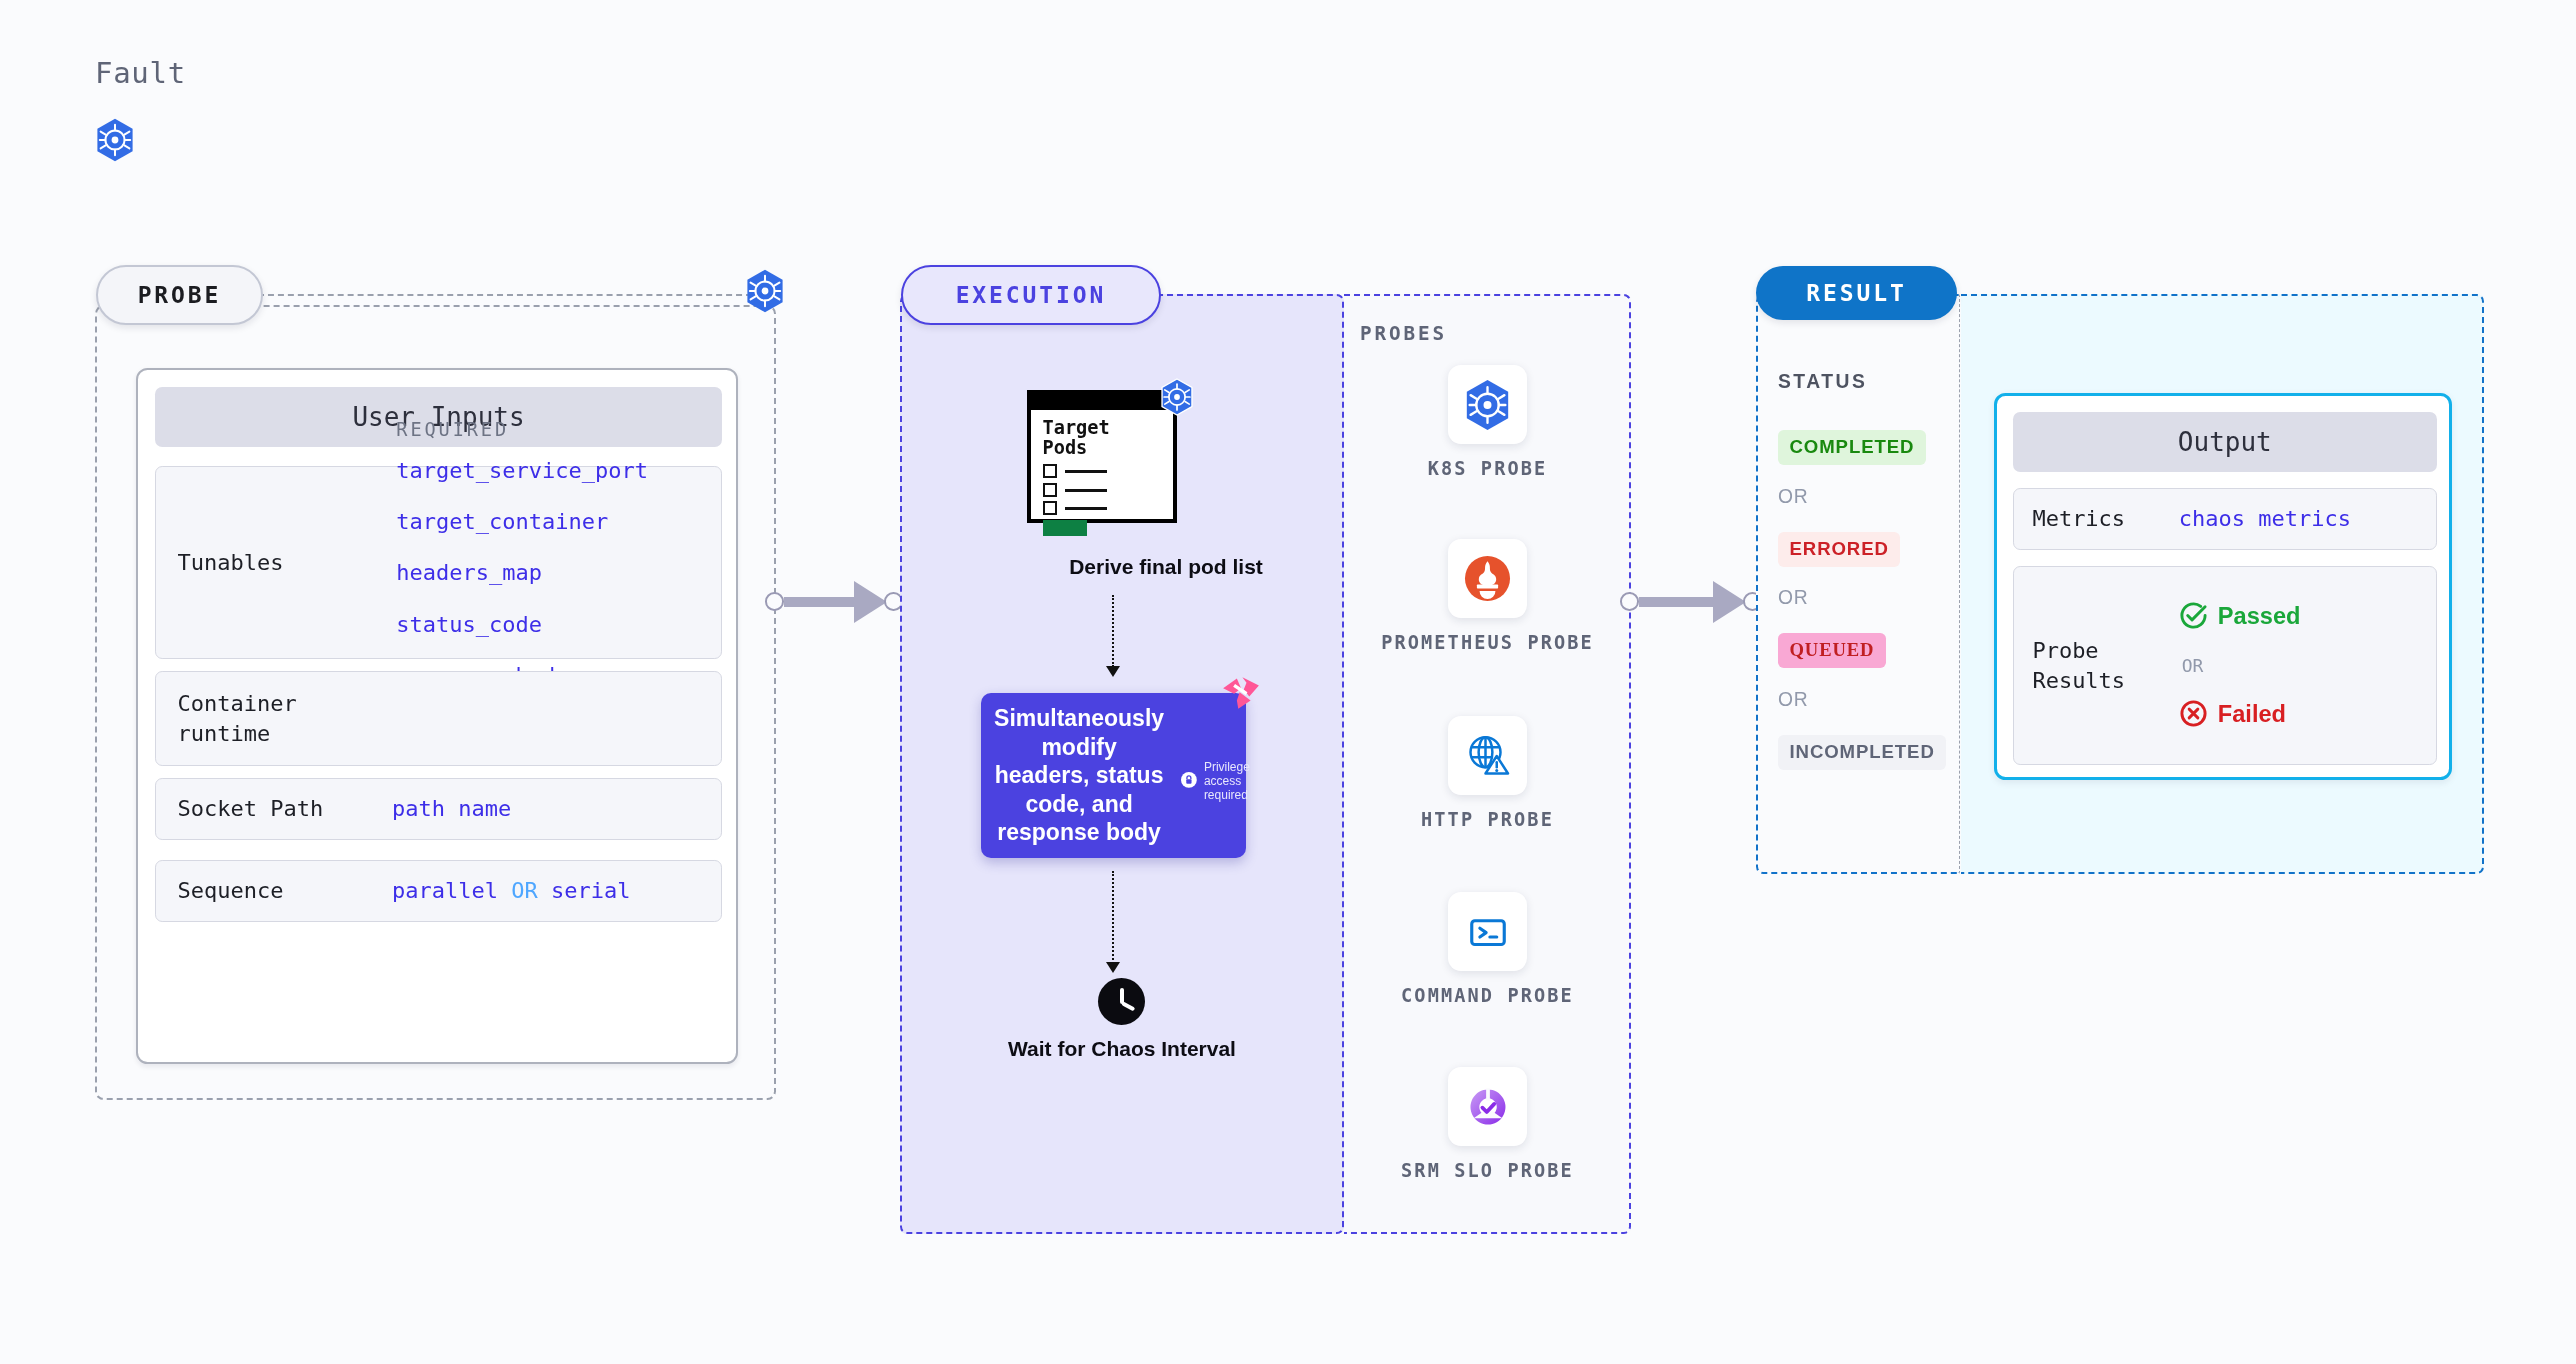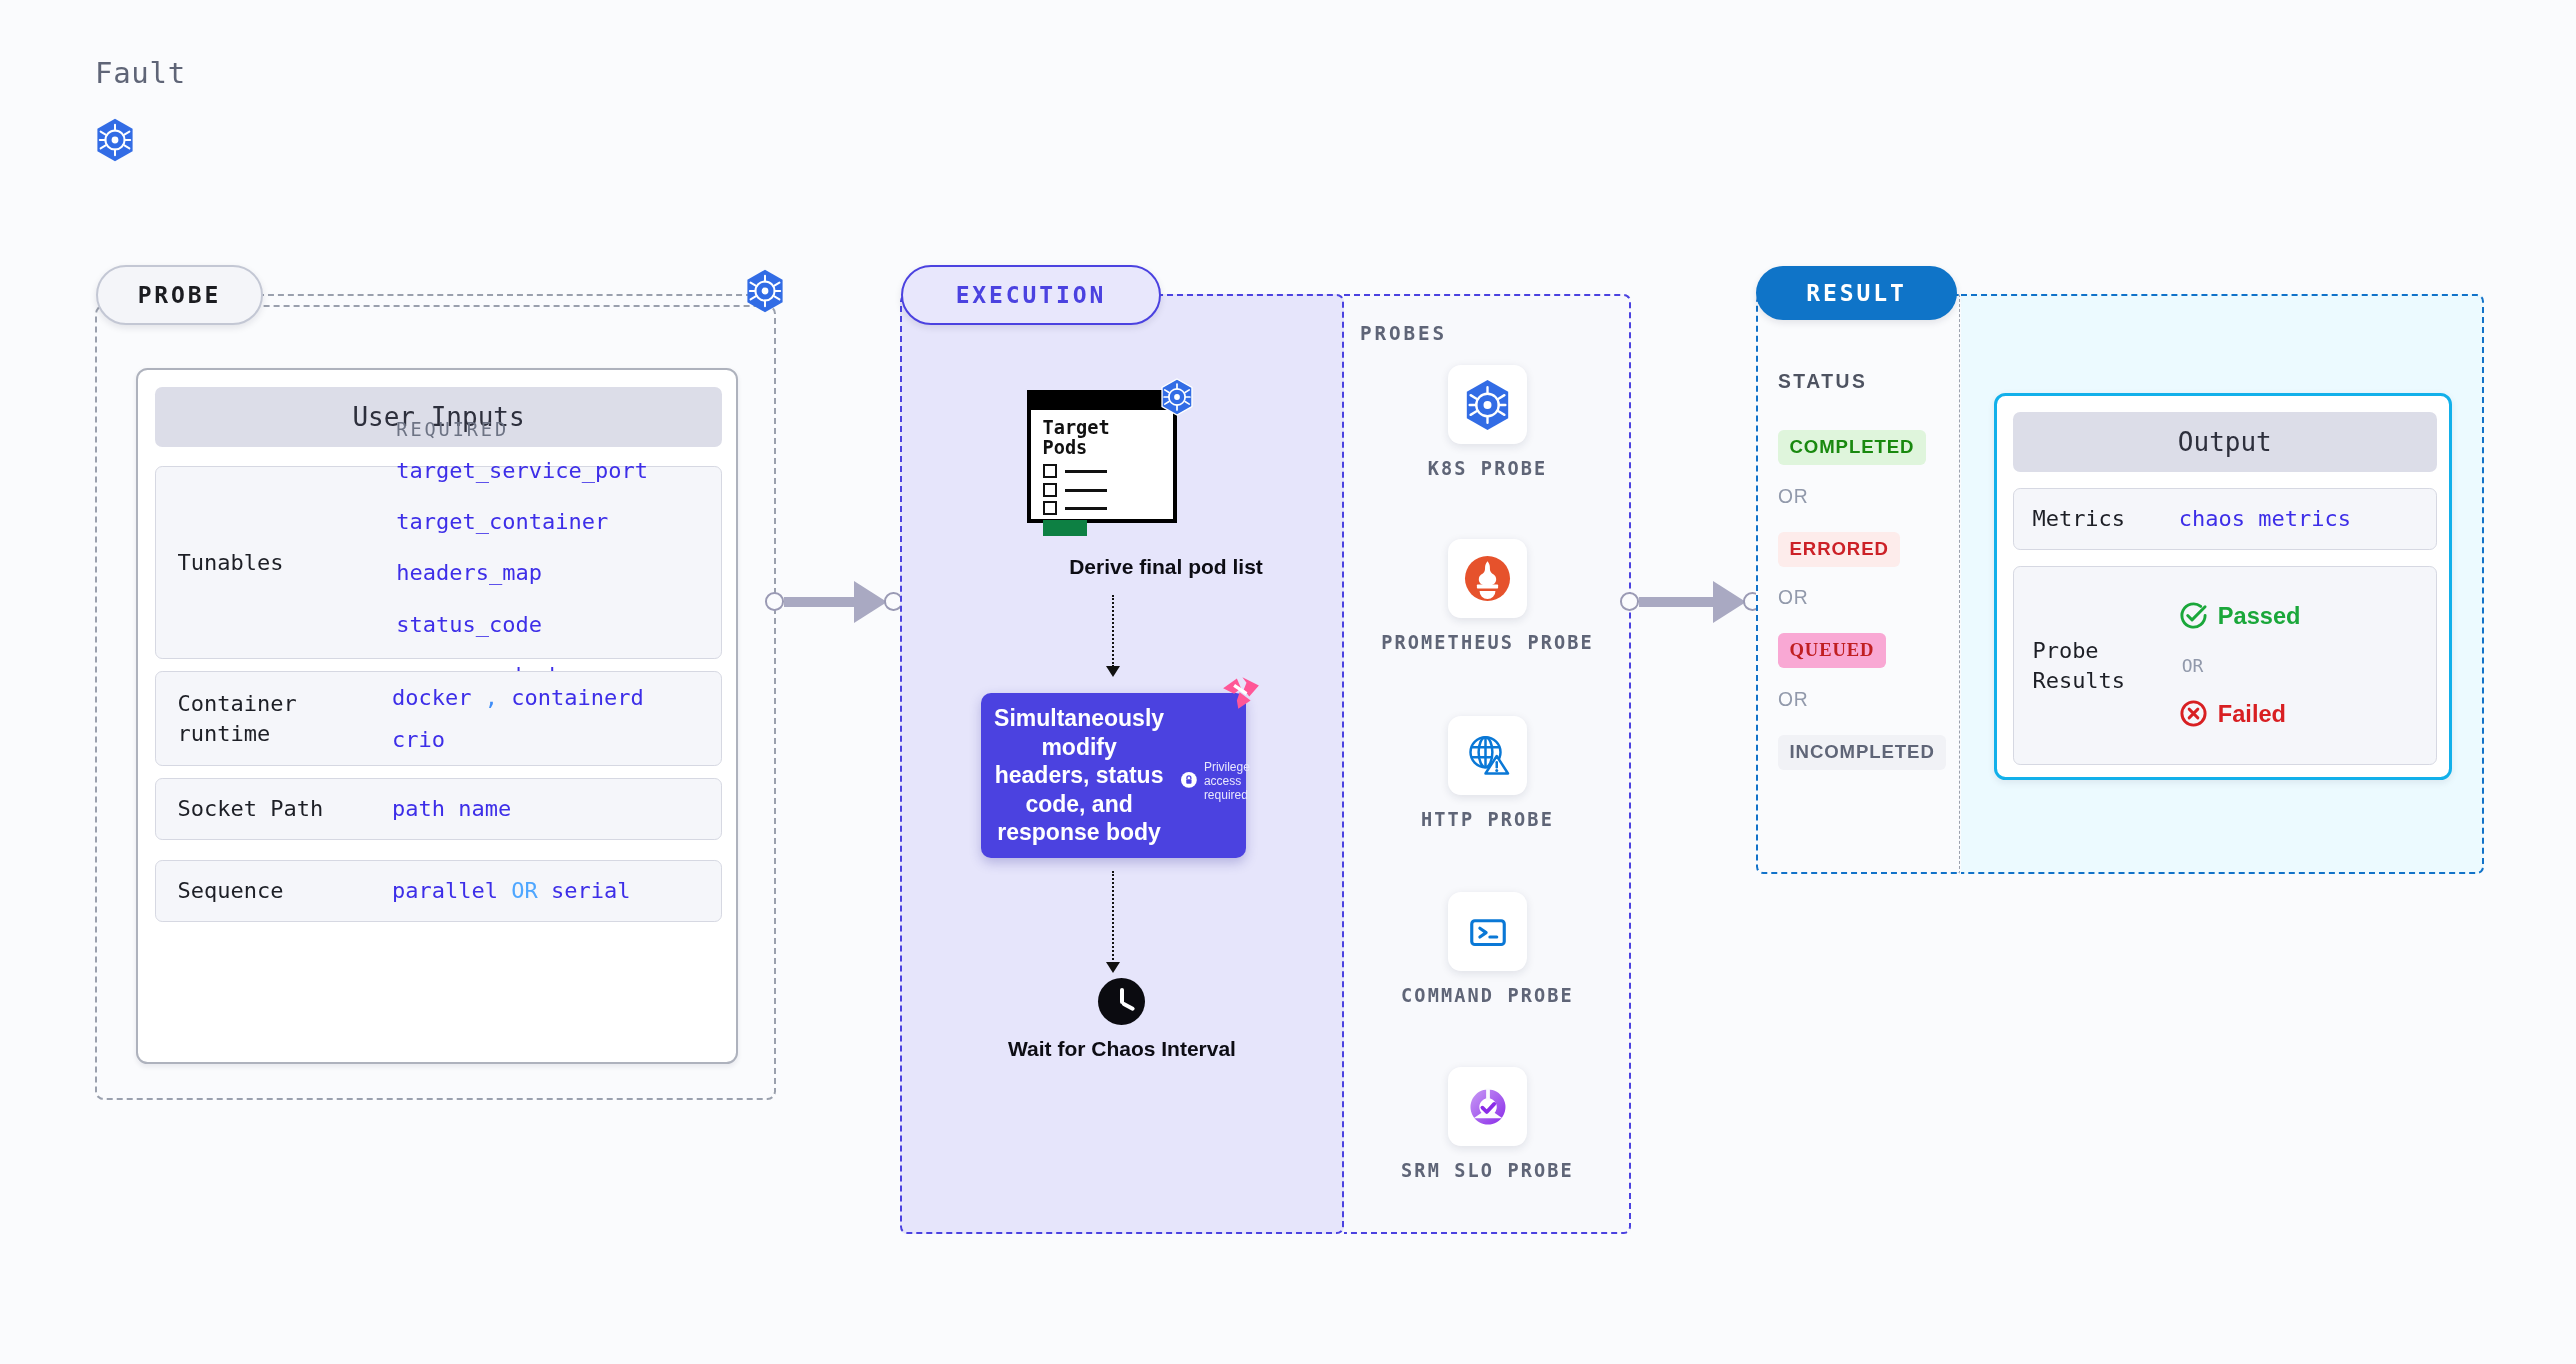--- a/index.html
+++ b/index.html
@@ -284,26 +284,20 @@
       <div class="tunable-item kv-val">target_service_port</div>
       <div class="tunable-item kv-val">target_container</div>
       <div class="tunable-item kv-val">headers_map</div>
       <div class="tunable-item kv-val">status_code</div>
       <div class="tunable-item kv-val">response_body</div>
     </div>
   </div>
 
   <div class="kv-box" id="runtime-box">
     <div class="kv-key">Container runtime</div>
-    <div class="kv-val">
-      <span>docker</span>
-      <span class="sep">,</span>
-      <span>containerd</span><br>
-      <span>crio</span>
-    </div>
   </div>
 
   <div class="kv-box" id="socket-box">
     <div class="kv-key">Socket Path</div>
     <div class="kv-val">path name</div>
   </div>
 
   <div class="kv-box" id="sequence-box">
     <div class="kv-key">Sequence</div>
     <div class="kv-val">

